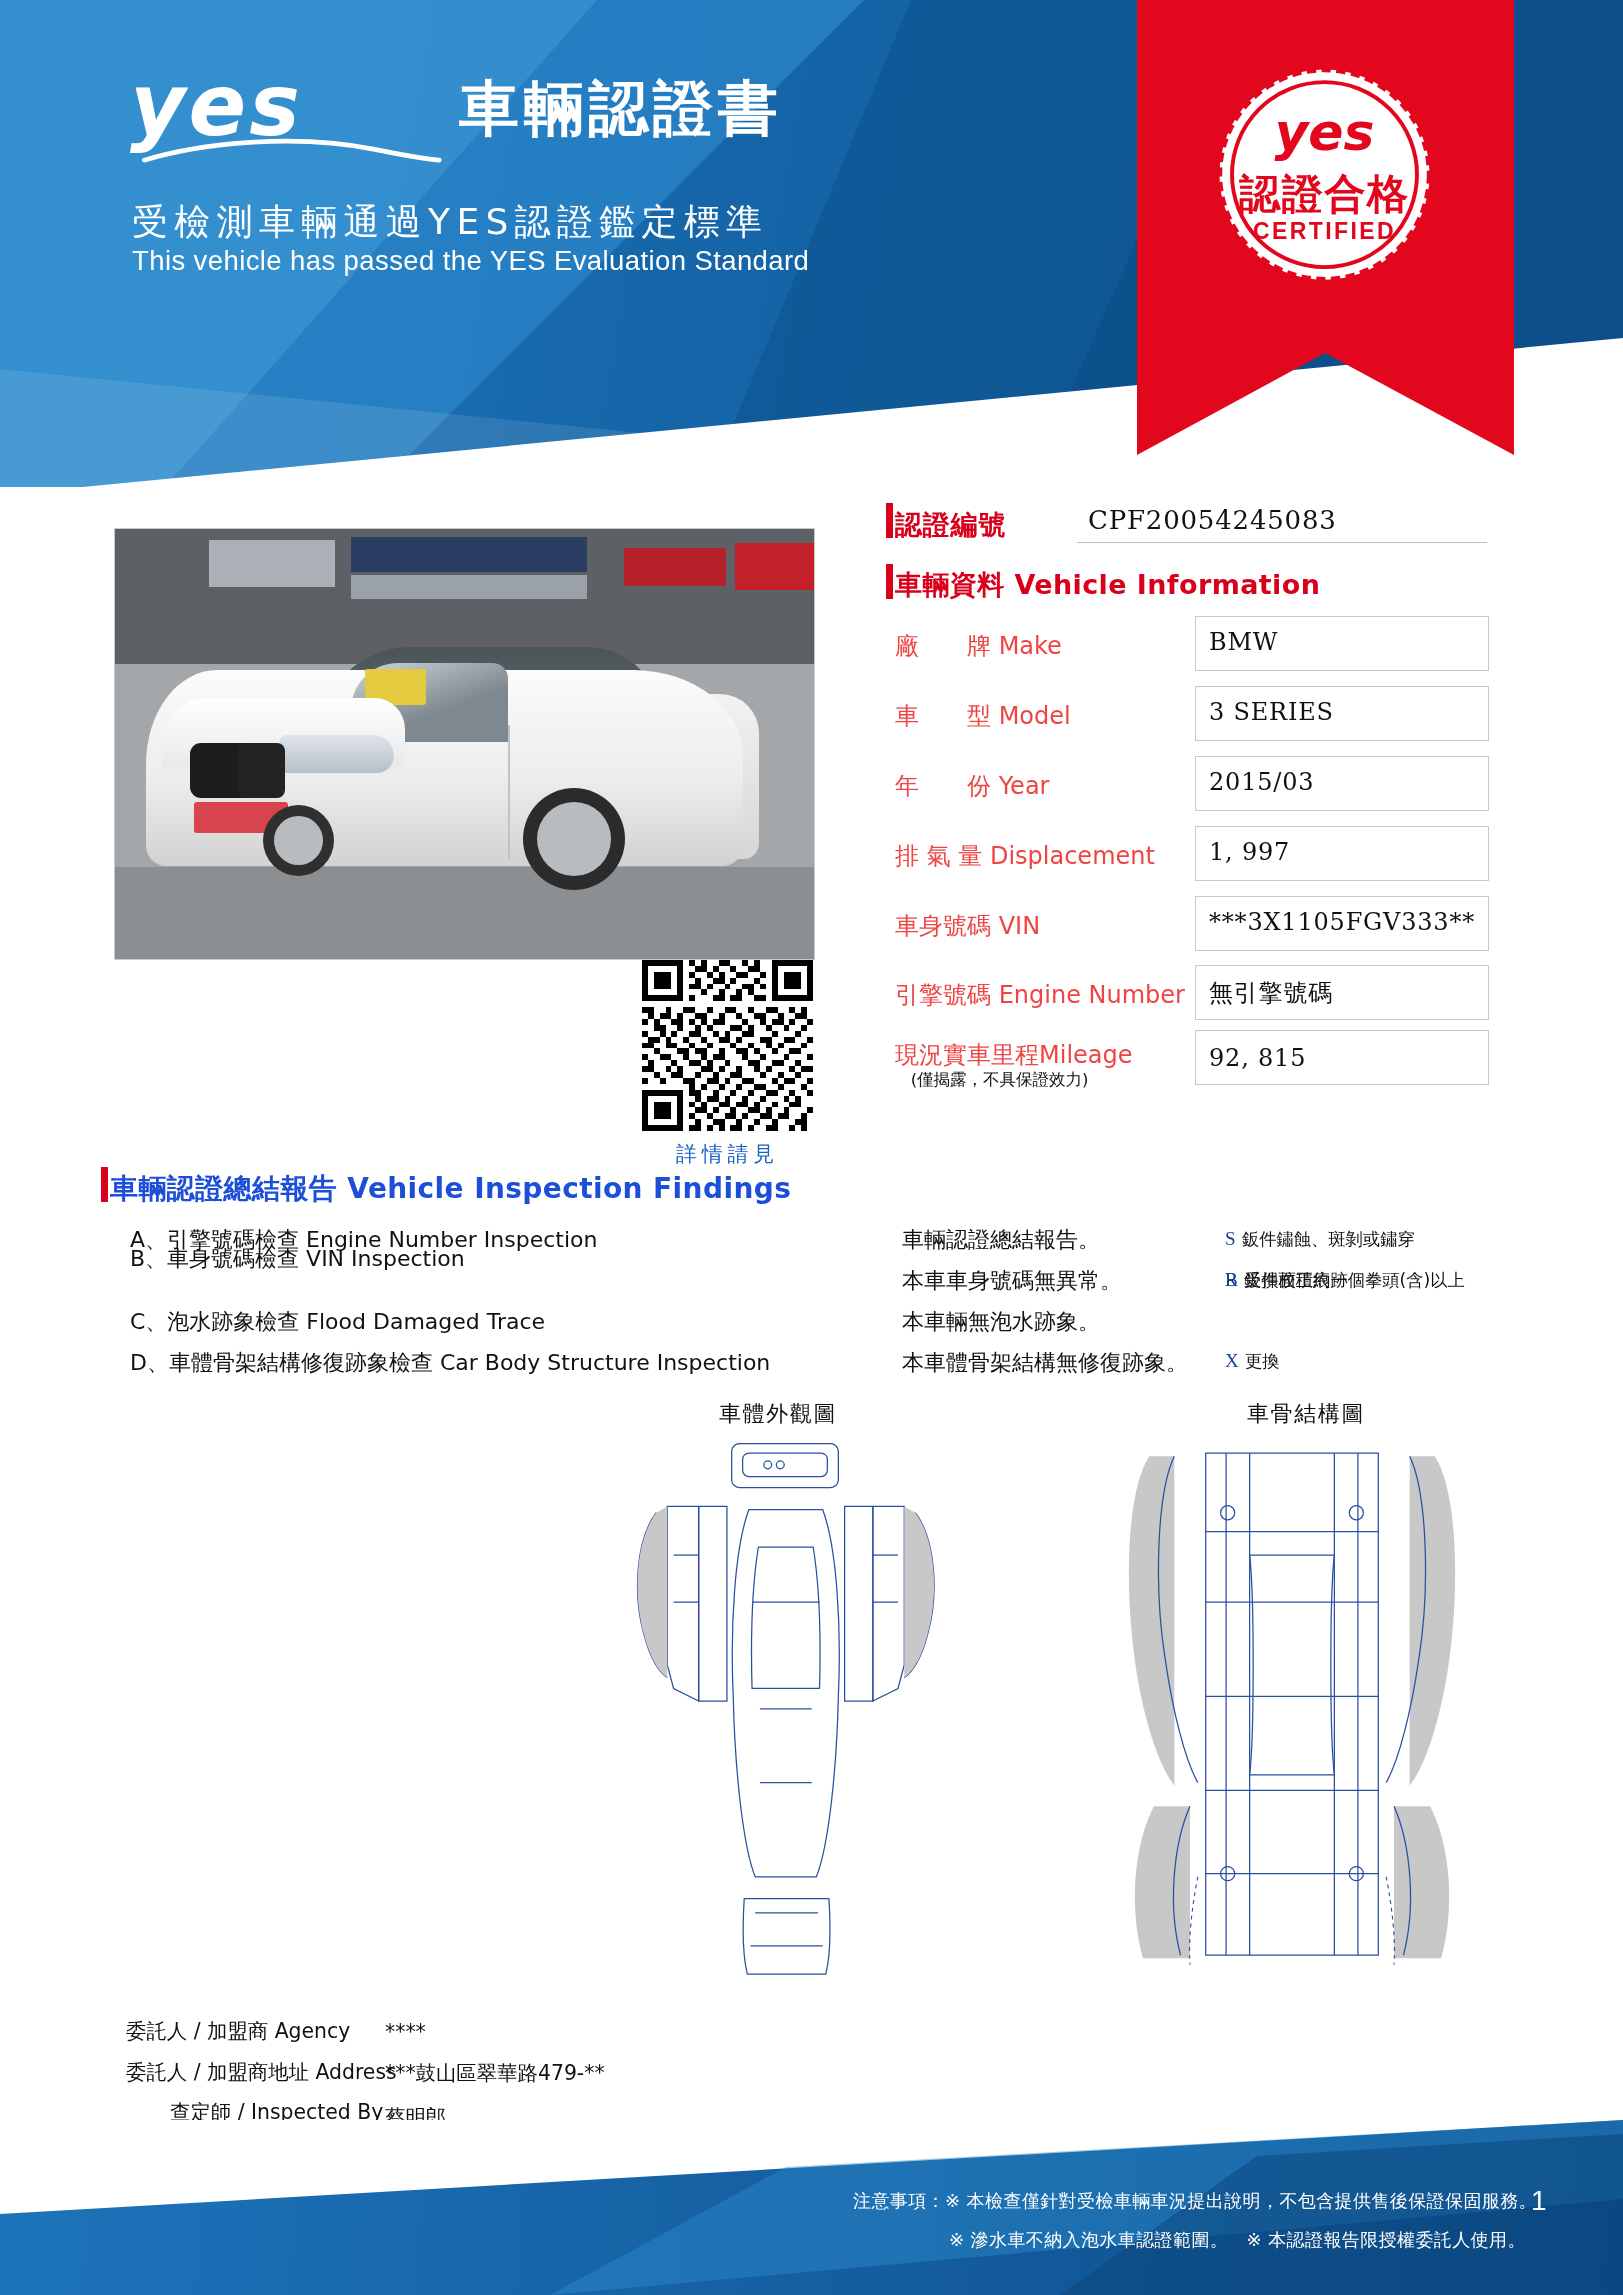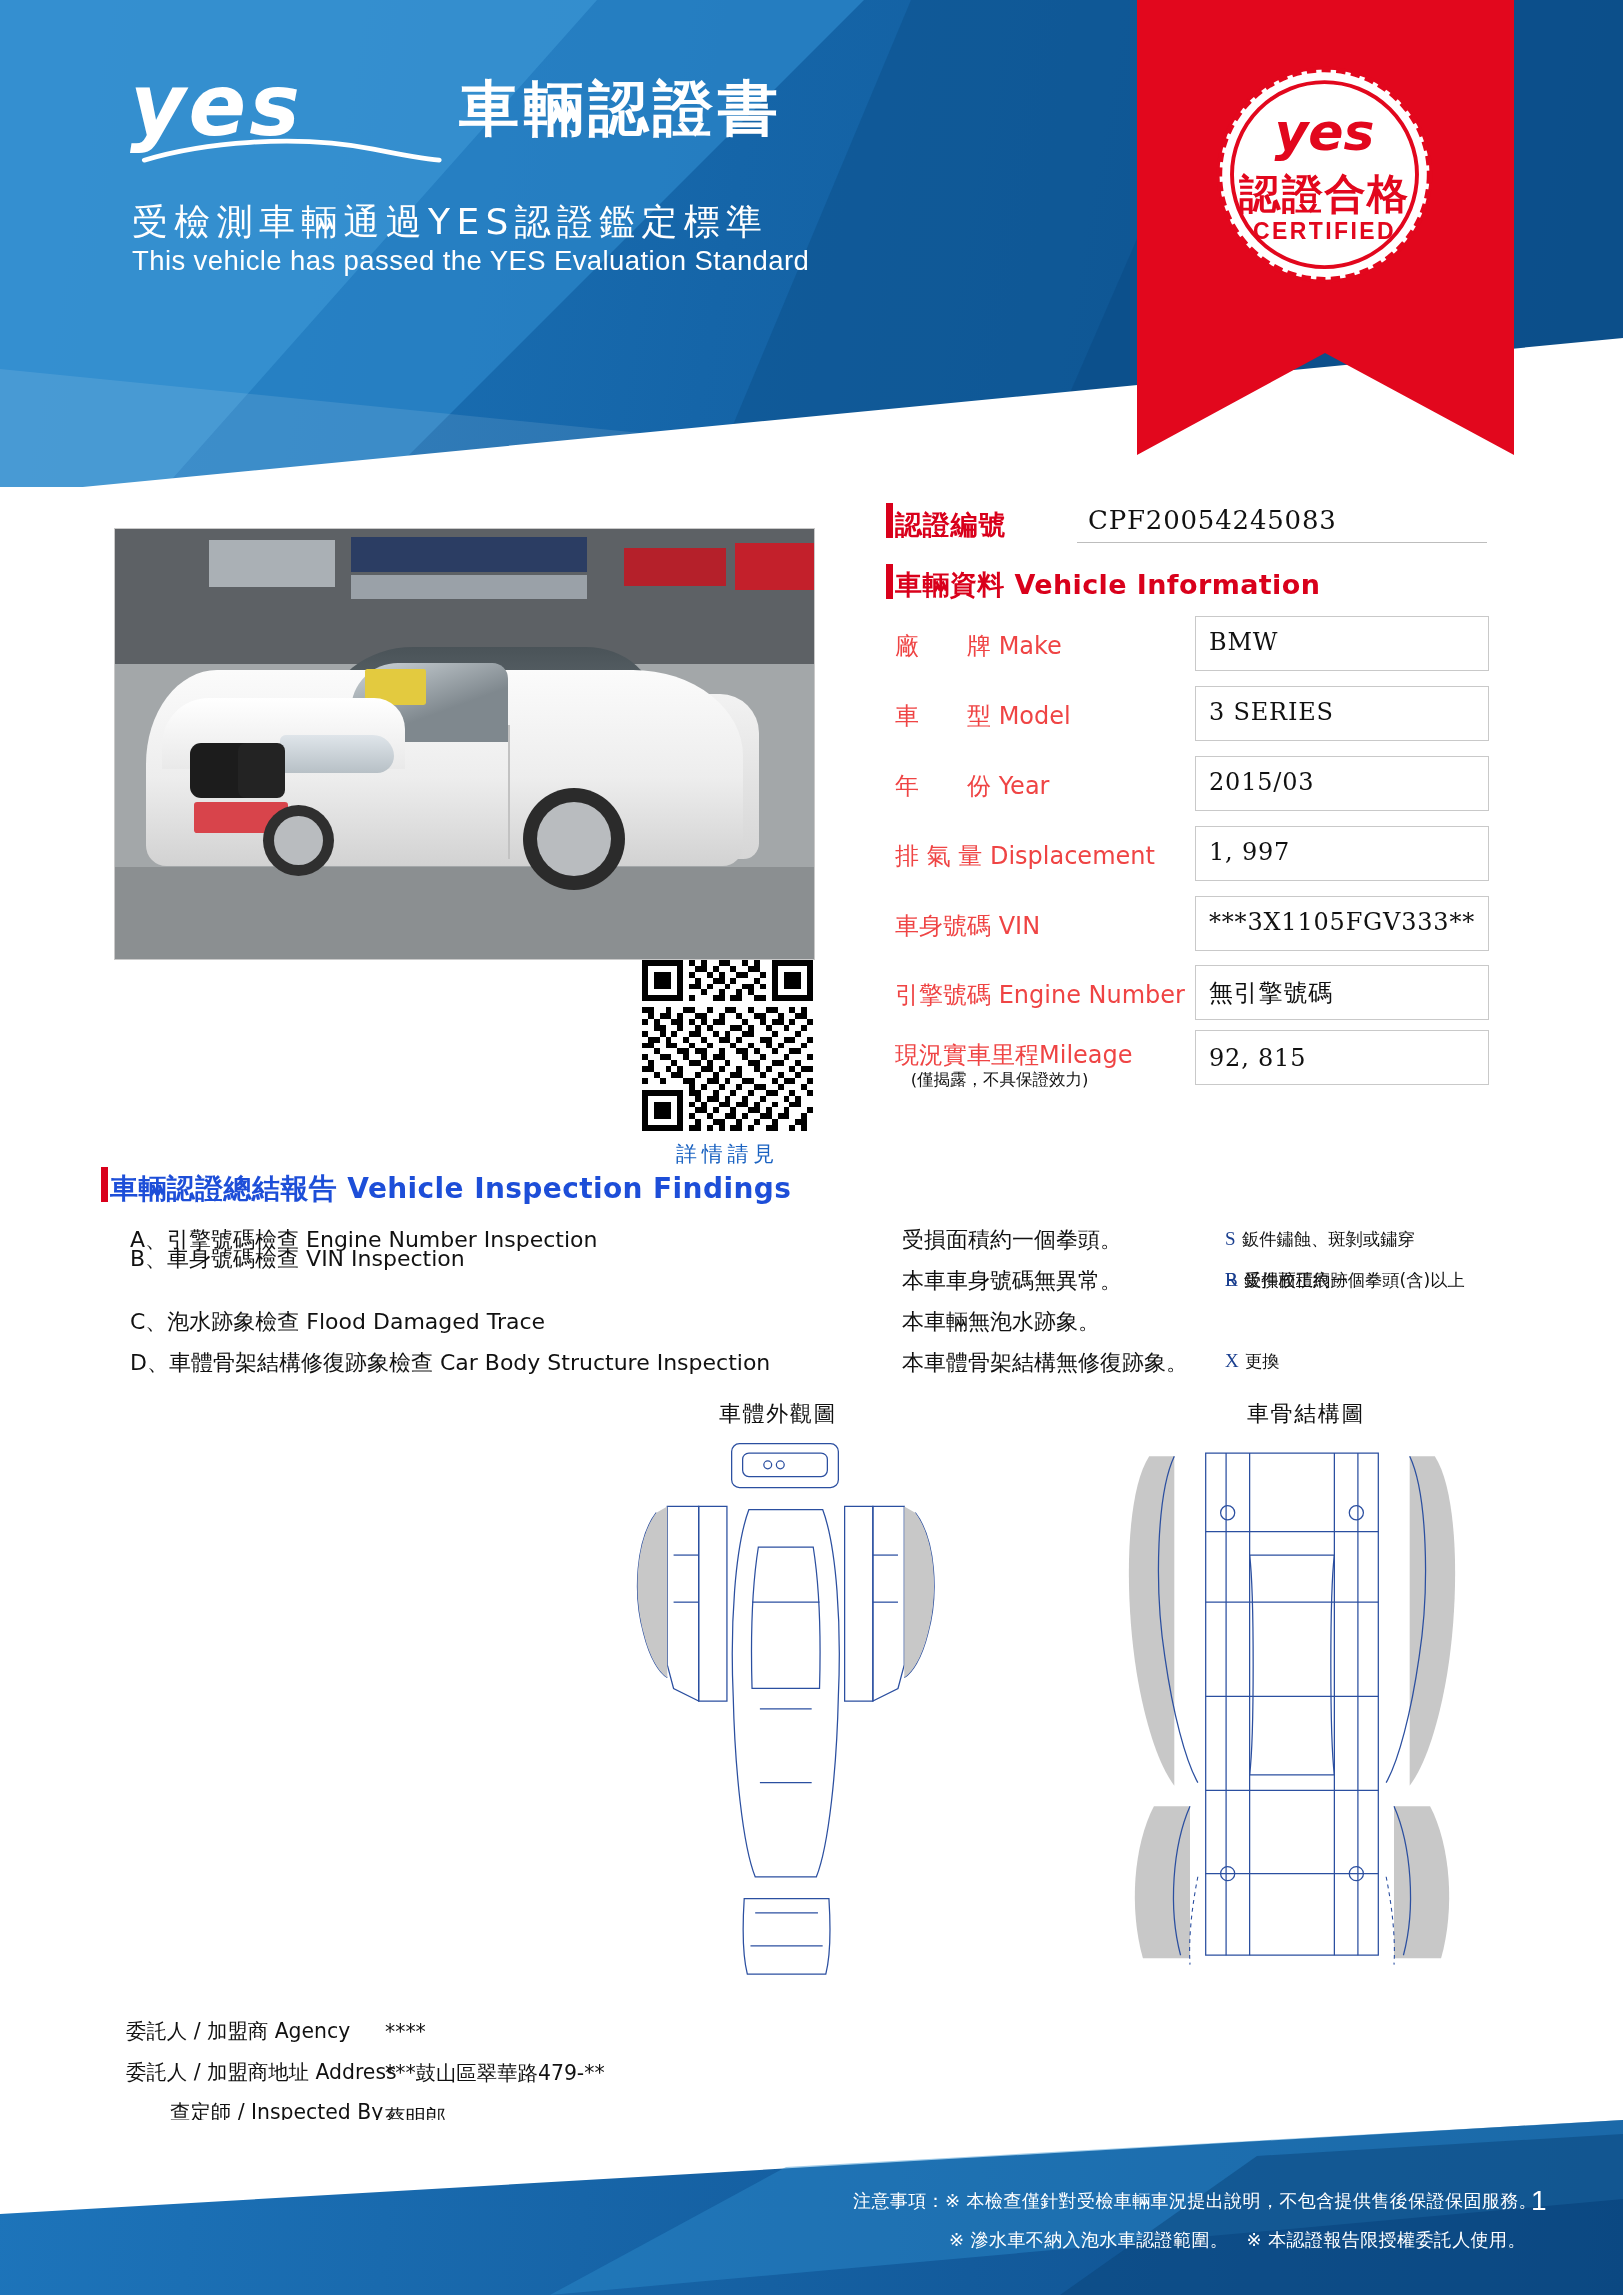--- a/index.html
+++ b/index.html
@@ -710,21 +710,21 @@
 </div>
 
 <div class="redbar" style="left:101px; top:1167px; height:35px;"></div>
 <div class="findings-title">車輛認證總結報告 Vehicle Inspection Findings</div>
 
 <div class="finding-item" style="top:1225px;">A、引擎號碼檢查 Engine Number Inspection</div>
 <div class="finding-item" style="top:1244px;">B、車身號碼檢查 VIN Inspection</div>
 <div class="finding-item" style="top:1307px;">C、泡水跡象檢查 Flood Damaged Trace</div>
 <div class="finding-item" style="top:1348px;">D、車體骨架結構修復跡象檢查 Car Body Structure Inspection</div>
 
-<div class="finding-result" style="top:1225px;">受損面積約一個拳頭。</div>
+<div class="finding-result" style="top:1225px;">車輛認證總結報告。</div>
 <div class="finding-result" style="top:1266px;">本車車身號碼無異常。</div>
 <div class="finding-result" style="top:1307px;">本車輛無泡水跡象。</div>
 <div class="finding-result" style="top:1348px;">本車體骨架結構無修復跡象。</div>
 
 <div class="legend-item" style="top:1227px;"><span class="legend-key">S</span><span>鈑件鏽蝕、斑剝或鏽穿</span></div>
 <div class="legend-item" style="top:1268px;"><span class="legend-key">B</span><span>受損面積約一個拳頭(含)以上</span></div>
 <div class="legend-item" style="top:1268px;"><span class="legend-key">R</span><span>鈑件校正痕跡</span></div>
 <div class="legend-item" style="top:1349px;"><span class="legend-key">X</span><span>更換</span></div>
 
 <div class="diagram-cap" style="left:719px; top:1399px;">車體外觀圖</div>

